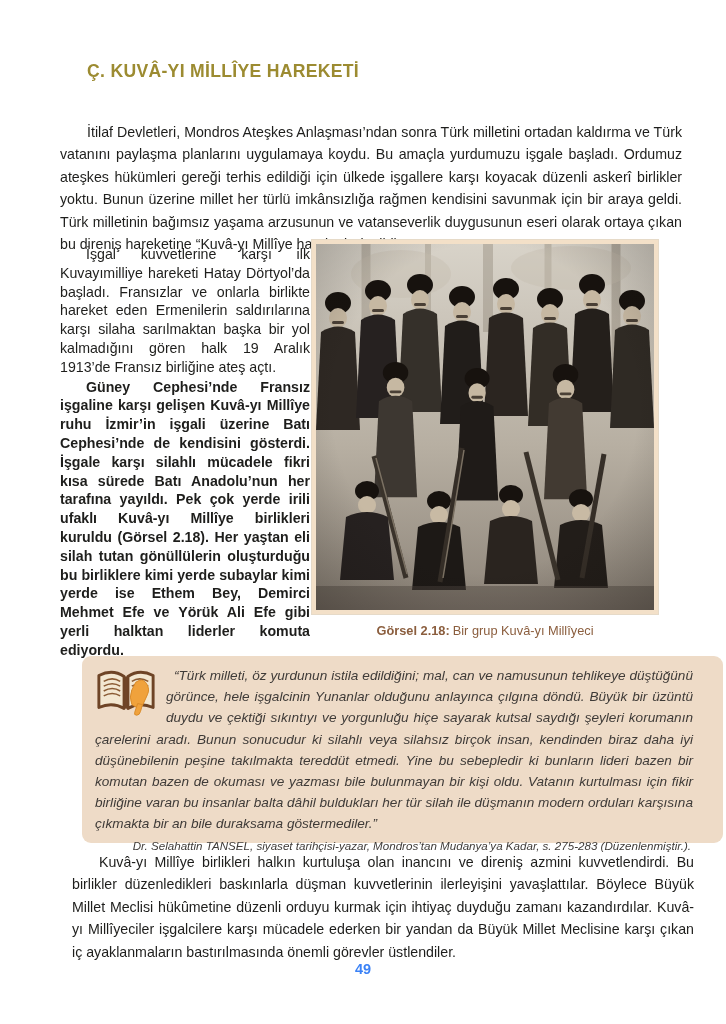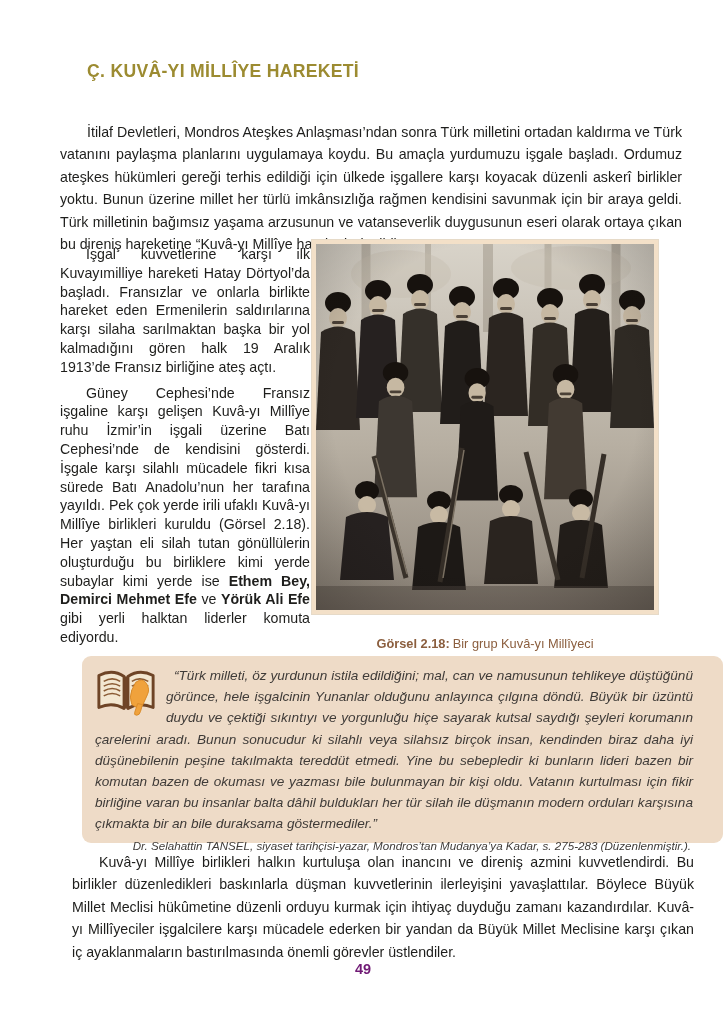--- a/index.html
+++ b/index.html
@@ -18,29 +18,29 @@
     color:var(--heading-red,#e0232b);
   }
   .para { margin:0; text-align:justify; }
   .intro {
     position:absolute; left:60px; top:121px; width:622px;
     font-size:14.2px; line-height:22.4px; text-indent:27px;
   }
   .columns { position:absolute; left:60px; top:240px; width:626px; height:410px; }
   .col-left { position:absolute; left:0; top:5px; width:250px; }
   .colp { font-size:14.2px; line-height:18.8px; text-indent:26px; }
-  .colp + .colp { margin-top:7px; }
+  .colp + .colp { margin-top:1px;font-weight:bold; }
   .photo-figure { position:absolute; left:252px; top:0; width:346px; margin:0; }
   .photo-frame {
     width:338px; height:366px; border:4px solid #f3e0c8;
     box-shadow:0 0 0 1px #e6dac8; background:#b9b1a5;
   }
   .photo-frame svg { display:block; }
   .caption {
-    margin-top:22px; text-align:center; font-size:12.8px;
+    margin-top:9px; text-align:center; font-size:12.8px;
     color:var(--caption-brown,#8b5e3e);
   }
   .caption .cap-label { font-weight:bold; }
   .caption .cap-text { margin-left:3px; }
   .quote-box {
     position:absolute; left:82px; top:656px; width:641px; height:187px;
     box-sizing:border-box; padding:9px 30px 8px 13px;
     background:var(--quote-bg,#eedbc7); border-radius:9px;
   }
   .quote-icon { float:left; width:62px; height:50px; margin:1px 9px 2px 0; }
@@ -52,21 +52,21 @@
   .quote-attrib {
     margin:4px 2px 0 0; clear:both; text-align:right;
     font-style:italic; font-size:11.6px; color:#3f3b38;
   }
   .closing {
     position:absolute; left:72px; top:851px; width:622px;
     font-size:14.2px; line-height:22.4px; text-indent:27px;
   }
   .page-number {
     position:absolute; left:0; top:961px; width:726px;
-    text-align:center; font-weight:bold; font-size:14.5px; color:#701a75;
+    text-align:center; font-weight:bold; font-size:14.5px; color:#3b82f6;
   }
 </style>
 </head>
 <body>
 
 <div class="page">
 
   <h1 class="section-heading">Ç. KUVÂ-YI MİLLÎYE HAREKETİ</h1>
 
   <p class="para intro">İtilaf Devletleri, Mondros Ateşkes Anlaşması’ndan sonra Türk milletini ortadan kaldırma ve Türk vatanını paylaşma planlarını uygulamaya koydu. Bu amaçla yurdumuzu işgale başladı. Ordumuz ateşkes hükümleri gereği terhis edildiği için ülkede işgallere karşı koyacak düzenli askerî birlikler yoktu. Bunun üzerine millet her türlü imkânsızlığa rağmen kendisini savunmak için bir araya geldi. Türk milletinin bağımsız yaşama arzusunun ve vatanseverlik duygusunun eseri olarak ortaya çıkan bu direniş hareketine “Kuvâ-yı Millîye hareketi” denildi.</p>

